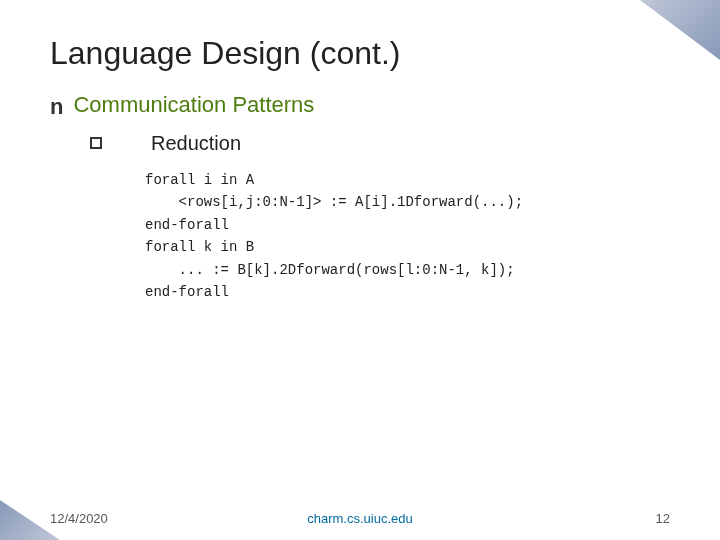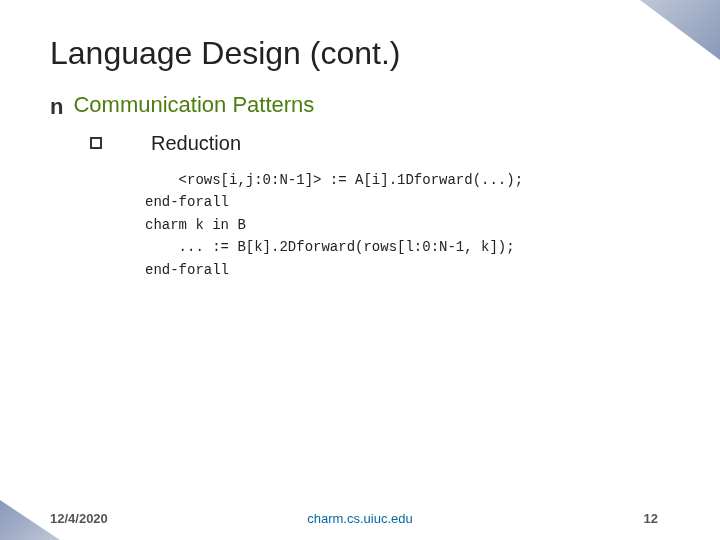--- a/index.html
+++ b/index.html
@@ -106,27 +106,26 @@
 
     .code-line {
       display: block;
       white-space: pre;
     }
 
     .footer {
       position: absolute;
       bottom: 14px;
       left: 0;
-      right: 12px;
+      right: 0;
       display: flex;
       justify-content: space-between;
       padding: 0 50px;
       font-size: 13px;
       color: #555;
-      font-weight: bold;
     }
 
     .footer-center {
       position: absolute;
       bottom: 14px;
       left: 50%;
       transform: translateX(-50%);
       font-size: 13px;
       color: #0369a1;
     }
@@ -148,23 +147,24 @@
 
   <div class="sub-section">
     <div class="sub-bullet">
       <div class="square-bullet"></div>
       <span class="sub-bullet-text">Reduction</span>
     </div>
   </div>
 
   <div class="sub-section">
     <div class="code-block">
+      <span class="code-line">forall i in A</span>
       <span class="code-line">    &lt;rows[i,j:0:N-1]&gt; := A[i].1Dforward(...);</span>
       <span class="code-line">end-forall</span>
-      <span class="code-line">charm k in B</span>
+      <span class="code-line">forall k in B</span>
       <span class="code-line">    ... := B[k].2Dforward(rows[l:0:N-1, k]);</span>
       <span class="code-line">end-forall</span>
     </div>
   </div>
 
   <div class="footer">
     <span>12/4/2020</span>
     <span>12</span>
   </div>
   <div class="footer-center">charm.cs.uiuc.edu</div>

